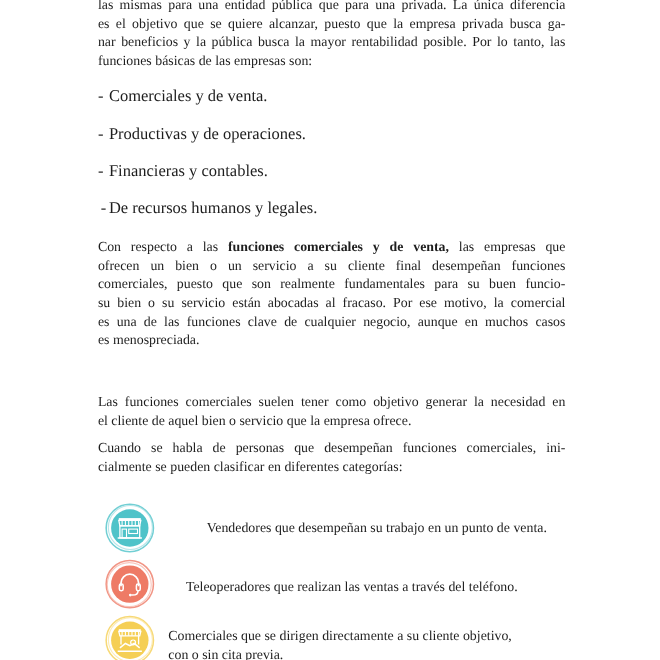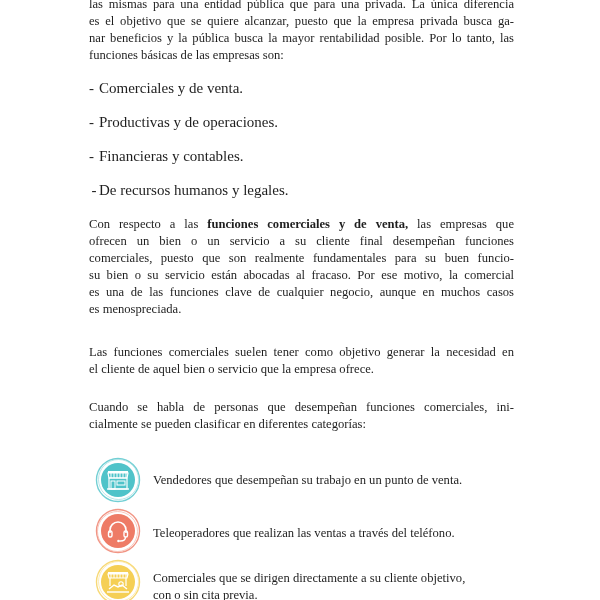--- a/index.html
+++ b/index.html
@@ -99,21 +99,21 @@
 
   <div class="p" style="top:216px;">
     <span class="line"><span>Con respecto a las </span><b>funciones comerciales y de venta,</b><span> las empresas que</span></span>
     <span class="line">ofrecen un bien o un servicio a su cliente final desempeñan funciones</span>
     <span class="line">comerciales, puesto que son realmente fundamentales para su buen funcio-</span>
     <span class="line">su bien o su servicio están abocadas al fracaso. Por ese motivo, la comercial</span>
     <span class="line">es una de las funciones clave de cualquier negocio, aunque en muchos casos</span>
     <span class="line last">es menospreciada.</span>
   </div>
 
-  <div class="p" style="top:344px;">
+  <div class="p" style="top:357px;">
     <span class="line">Las funciones comerciales suelen tener como objetivo generar la necesidad en</span>
     <span class="line last">el cliente de aquel bien o servicio que la empresa ofrece.</span>
   </div>
 
   <div class="p" style="top:399px;">
     <span class="line">Cuando se habla de personas que desempeñan funciones comerciales, ini-</span>
     <span class="line last">cialmente se pueden clasificar en diferentes categorías:</span>
   </div>
 
   <div class="cat" style="top:457px;">
@@ -124,35 +124,35 @@
 
       <rect x="13" y="14" width="20" height="2" fill="#ffffff"></rect>
       <path d="M13 16 h20 l-1 5 h-18 z" fill="none" stroke="#ffffff" stroke-width="1.2"></path>
       <path d="M16 16 v5 M19 16 v5 M22 16 v5 M25 16 v5 M28 16 v5 M31 16 v5" stroke="#ffffff" stroke-width="1"></path>
 
       <rect x="14" y="21" width="18" height="11" fill="none" stroke="#ffffff" stroke-width="1.2"></rect>
       <rect x="16" y="24" width="4" height="8" fill="none" stroke="#ffffff" stroke-width="1"></rect>
       <rect x="22" y="24" width="8" height="4" fill="none" stroke="#ffffff" stroke-width="1"></rect>
       <line x1="12" y1="32" x2="34" y2="32" stroke="#ffffff" stroke-width="1.4"></line>
     </svg>
-    <span class="label" style="top:15px;">Vendedores que desempeñan su trabajo en un punto de venta.</span>
+    <span class="label" style="top:15px;margin-left:35px;">Vendedores que desempeñan su trabajo en un punto de venta.</span>
   </div>
 
   <div class="cat" style="top:508px;">
     <svg class="icon" viewBox="0 0 46 46">
       <circle cx="23" cy="23" r="21.5" fill="none" stroke="#ee7b66" stroke-width="1.4" opacity="0.8"></circle>
       <circle cx="22.5" cy="23.5" r="20" fill="none" stroke="#f6b9ac" stroke-width="1" opacity="0.8"></circle>
       <circle cx="23" cy="23" r="17" fill="#ee7b66"></circle>
       <path d="M15 25 v-3 a8 8 0 0 1 16 0 v3" fill="none" stroke="#ffffff" stroke-width="1.6"></path>
       <rect x="13.5" y="23" width="3.5" height="6" rx="1.5" fill="none" stroke="#ffffff" stroke-width="1.4"></rect>
       <rect x="29" y="23" width="3.5" height="6" rx="1.5" fill="none" stroke="#ffffff" stroke-width="1.4"></rect>
       <path d="M30.5 29 q0 4 -5 4 h-1" fill="none" stroke="#ffffff" stroke-width="1.4"></path>
       <circle cx="23.5" cy="33" r="1.3" fill="#ffffff"></circle>
     </svg>
-    <span class="label" style="top:17px;">Teleoperadores que realizan las ventas a través del teléfono.</span>
+    <span class="label" style="top:17px;margin-left:16px;">Teleoperadores que realizan las ventas a través del teléfono.</span>
   </div>
 
   <div class="cat" style="top:559px;">
     <svg class="icon" viewBox="0 0 46 46">
       <circle cx="23" cy="23" r="21.5" fill="none" stroke="#f5cf55" stroke-width="1.4" opacity="0.8"></circle>
       <circle cx="23.5" cy="22.5" r="20" fill="none" stroke="#fbe6a3" stroke-width="1" opacity="0.8"></circle>
       <circle cx="23" cy="23" r="17" fill="#f5cf55"></circle>
       <rect x="13" y="13" width="20" height="2" fill="#ffffff"></rect>
       <path d="M13 15 h20 l-1 4 h-18 z" fill="none" stroke="#ffffff" stroke-width="1.2"></path>
       <path d="M16 15 v4 M19 15 v4 M22 15 v4 M25 15 v4 M28 15 v4 M31 15 v4" stroke="#ffffff" stroke-width="1"></path>

